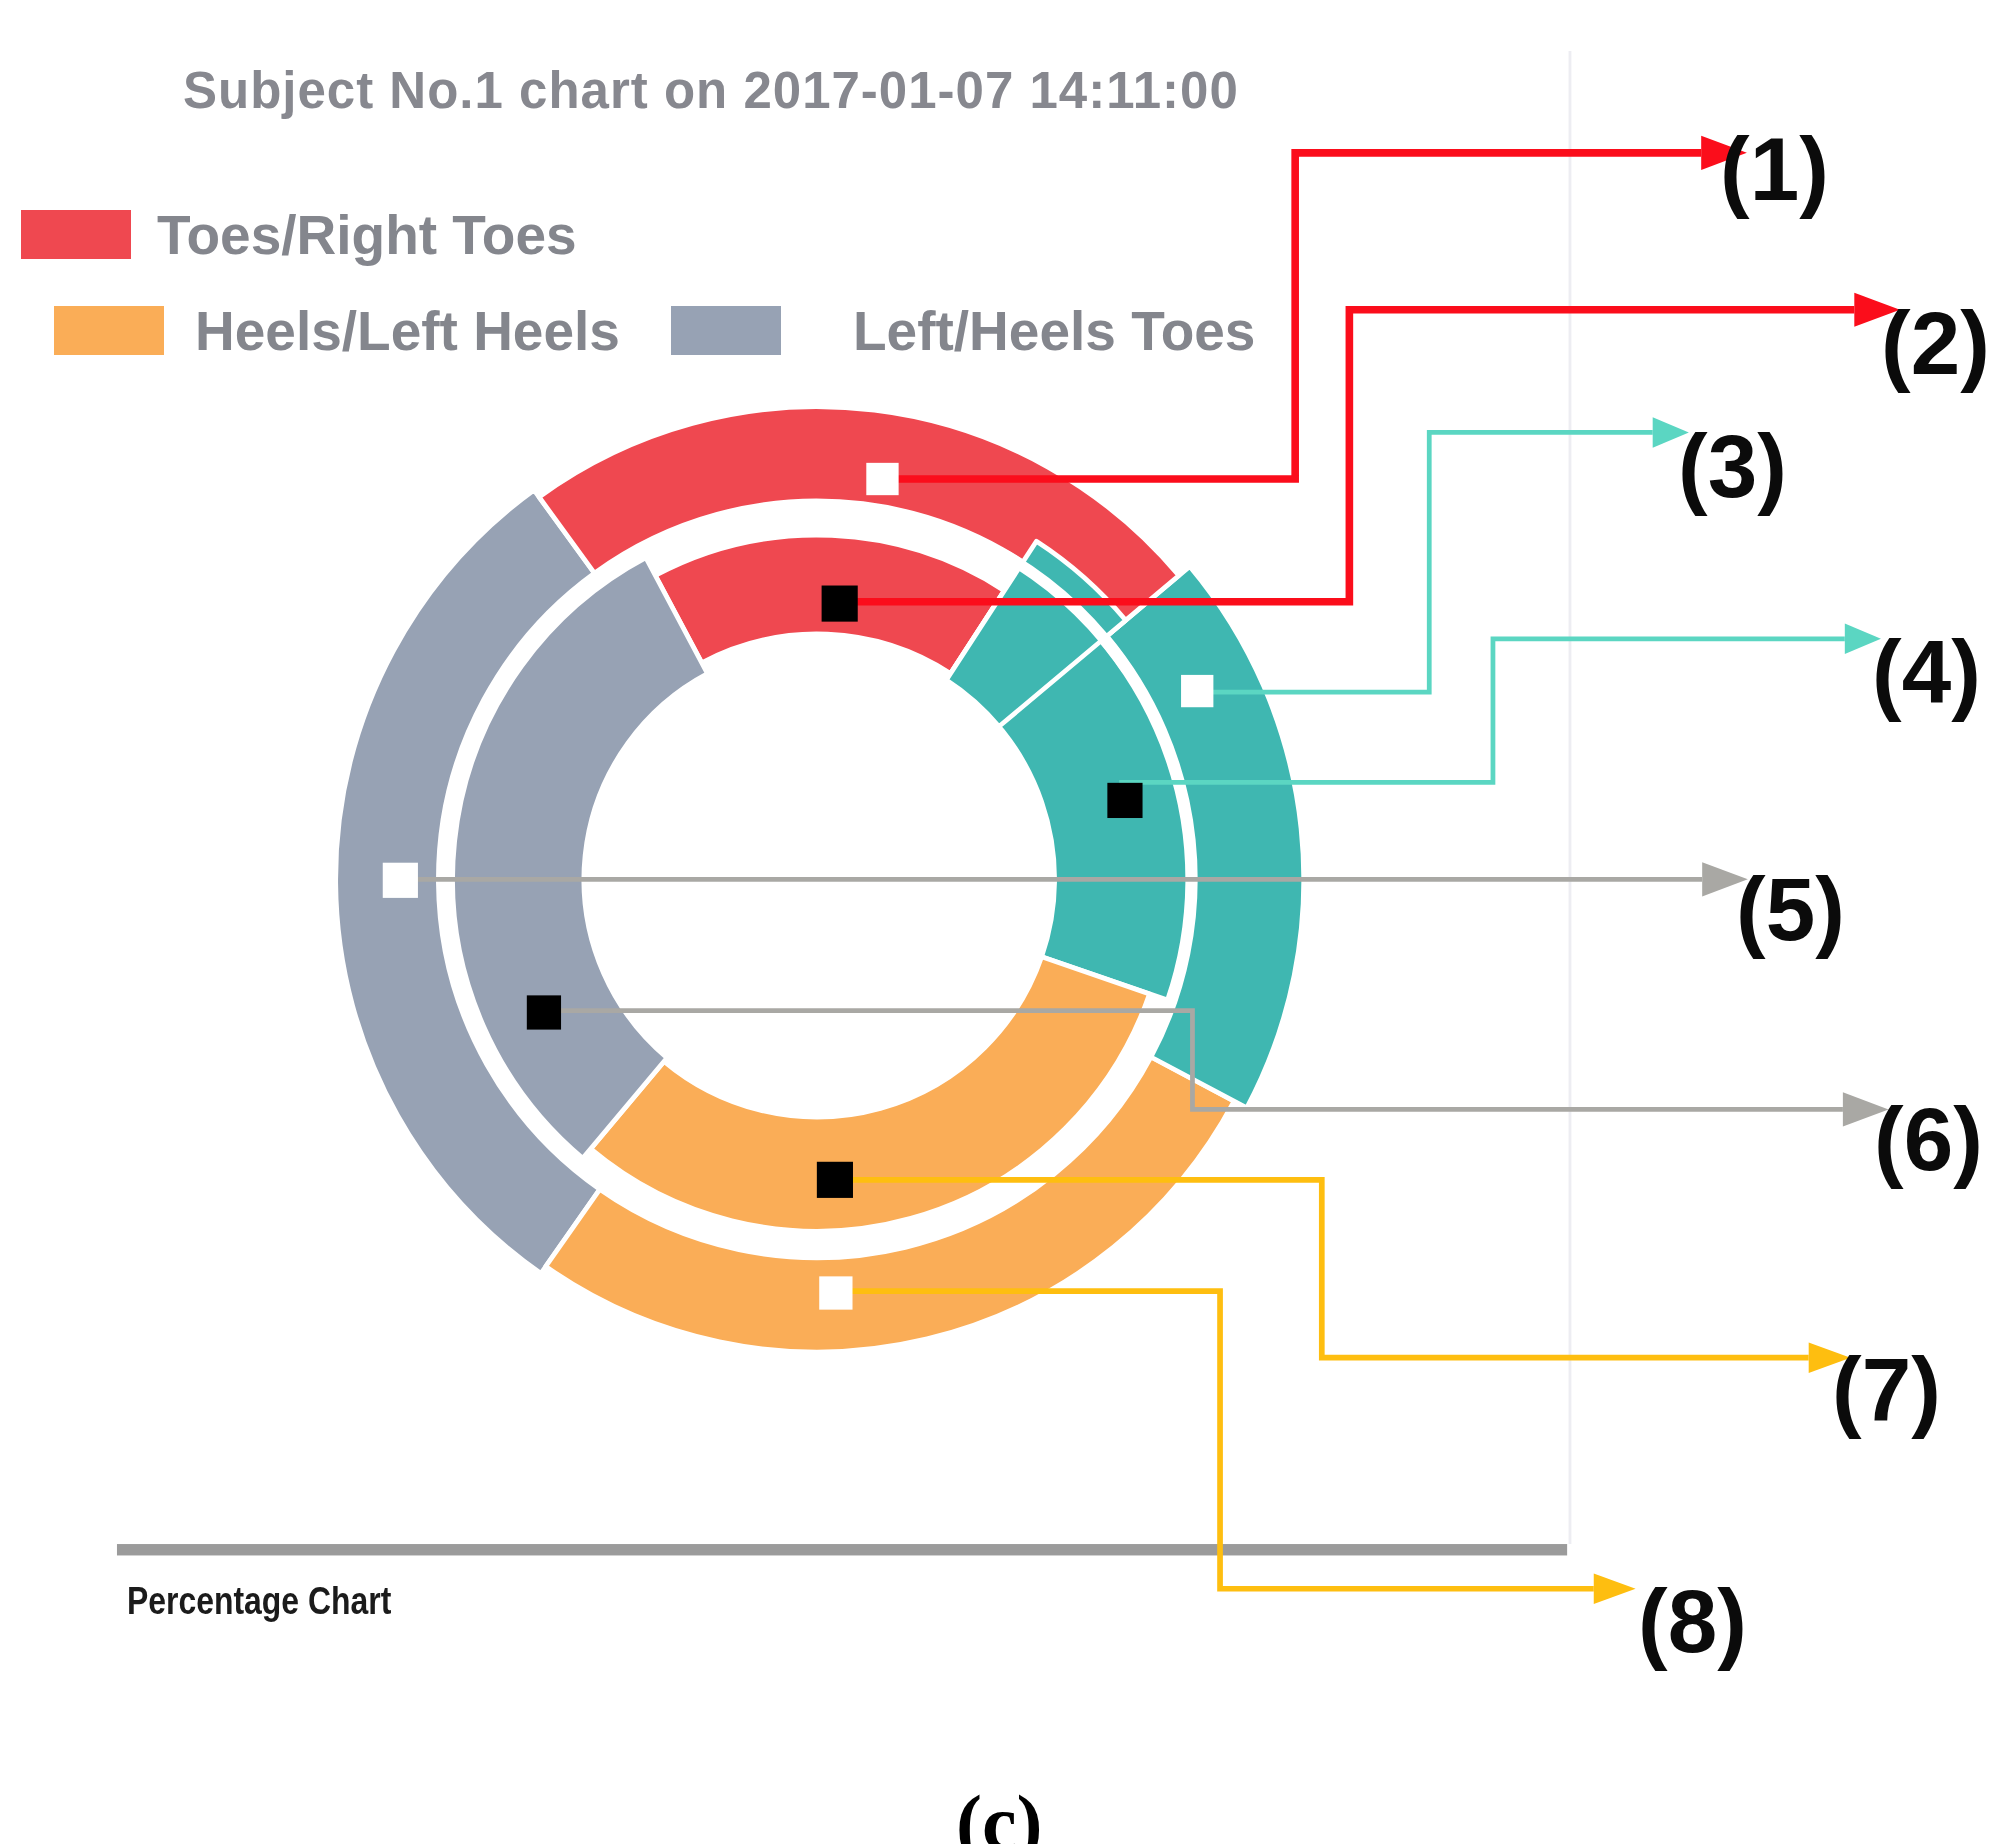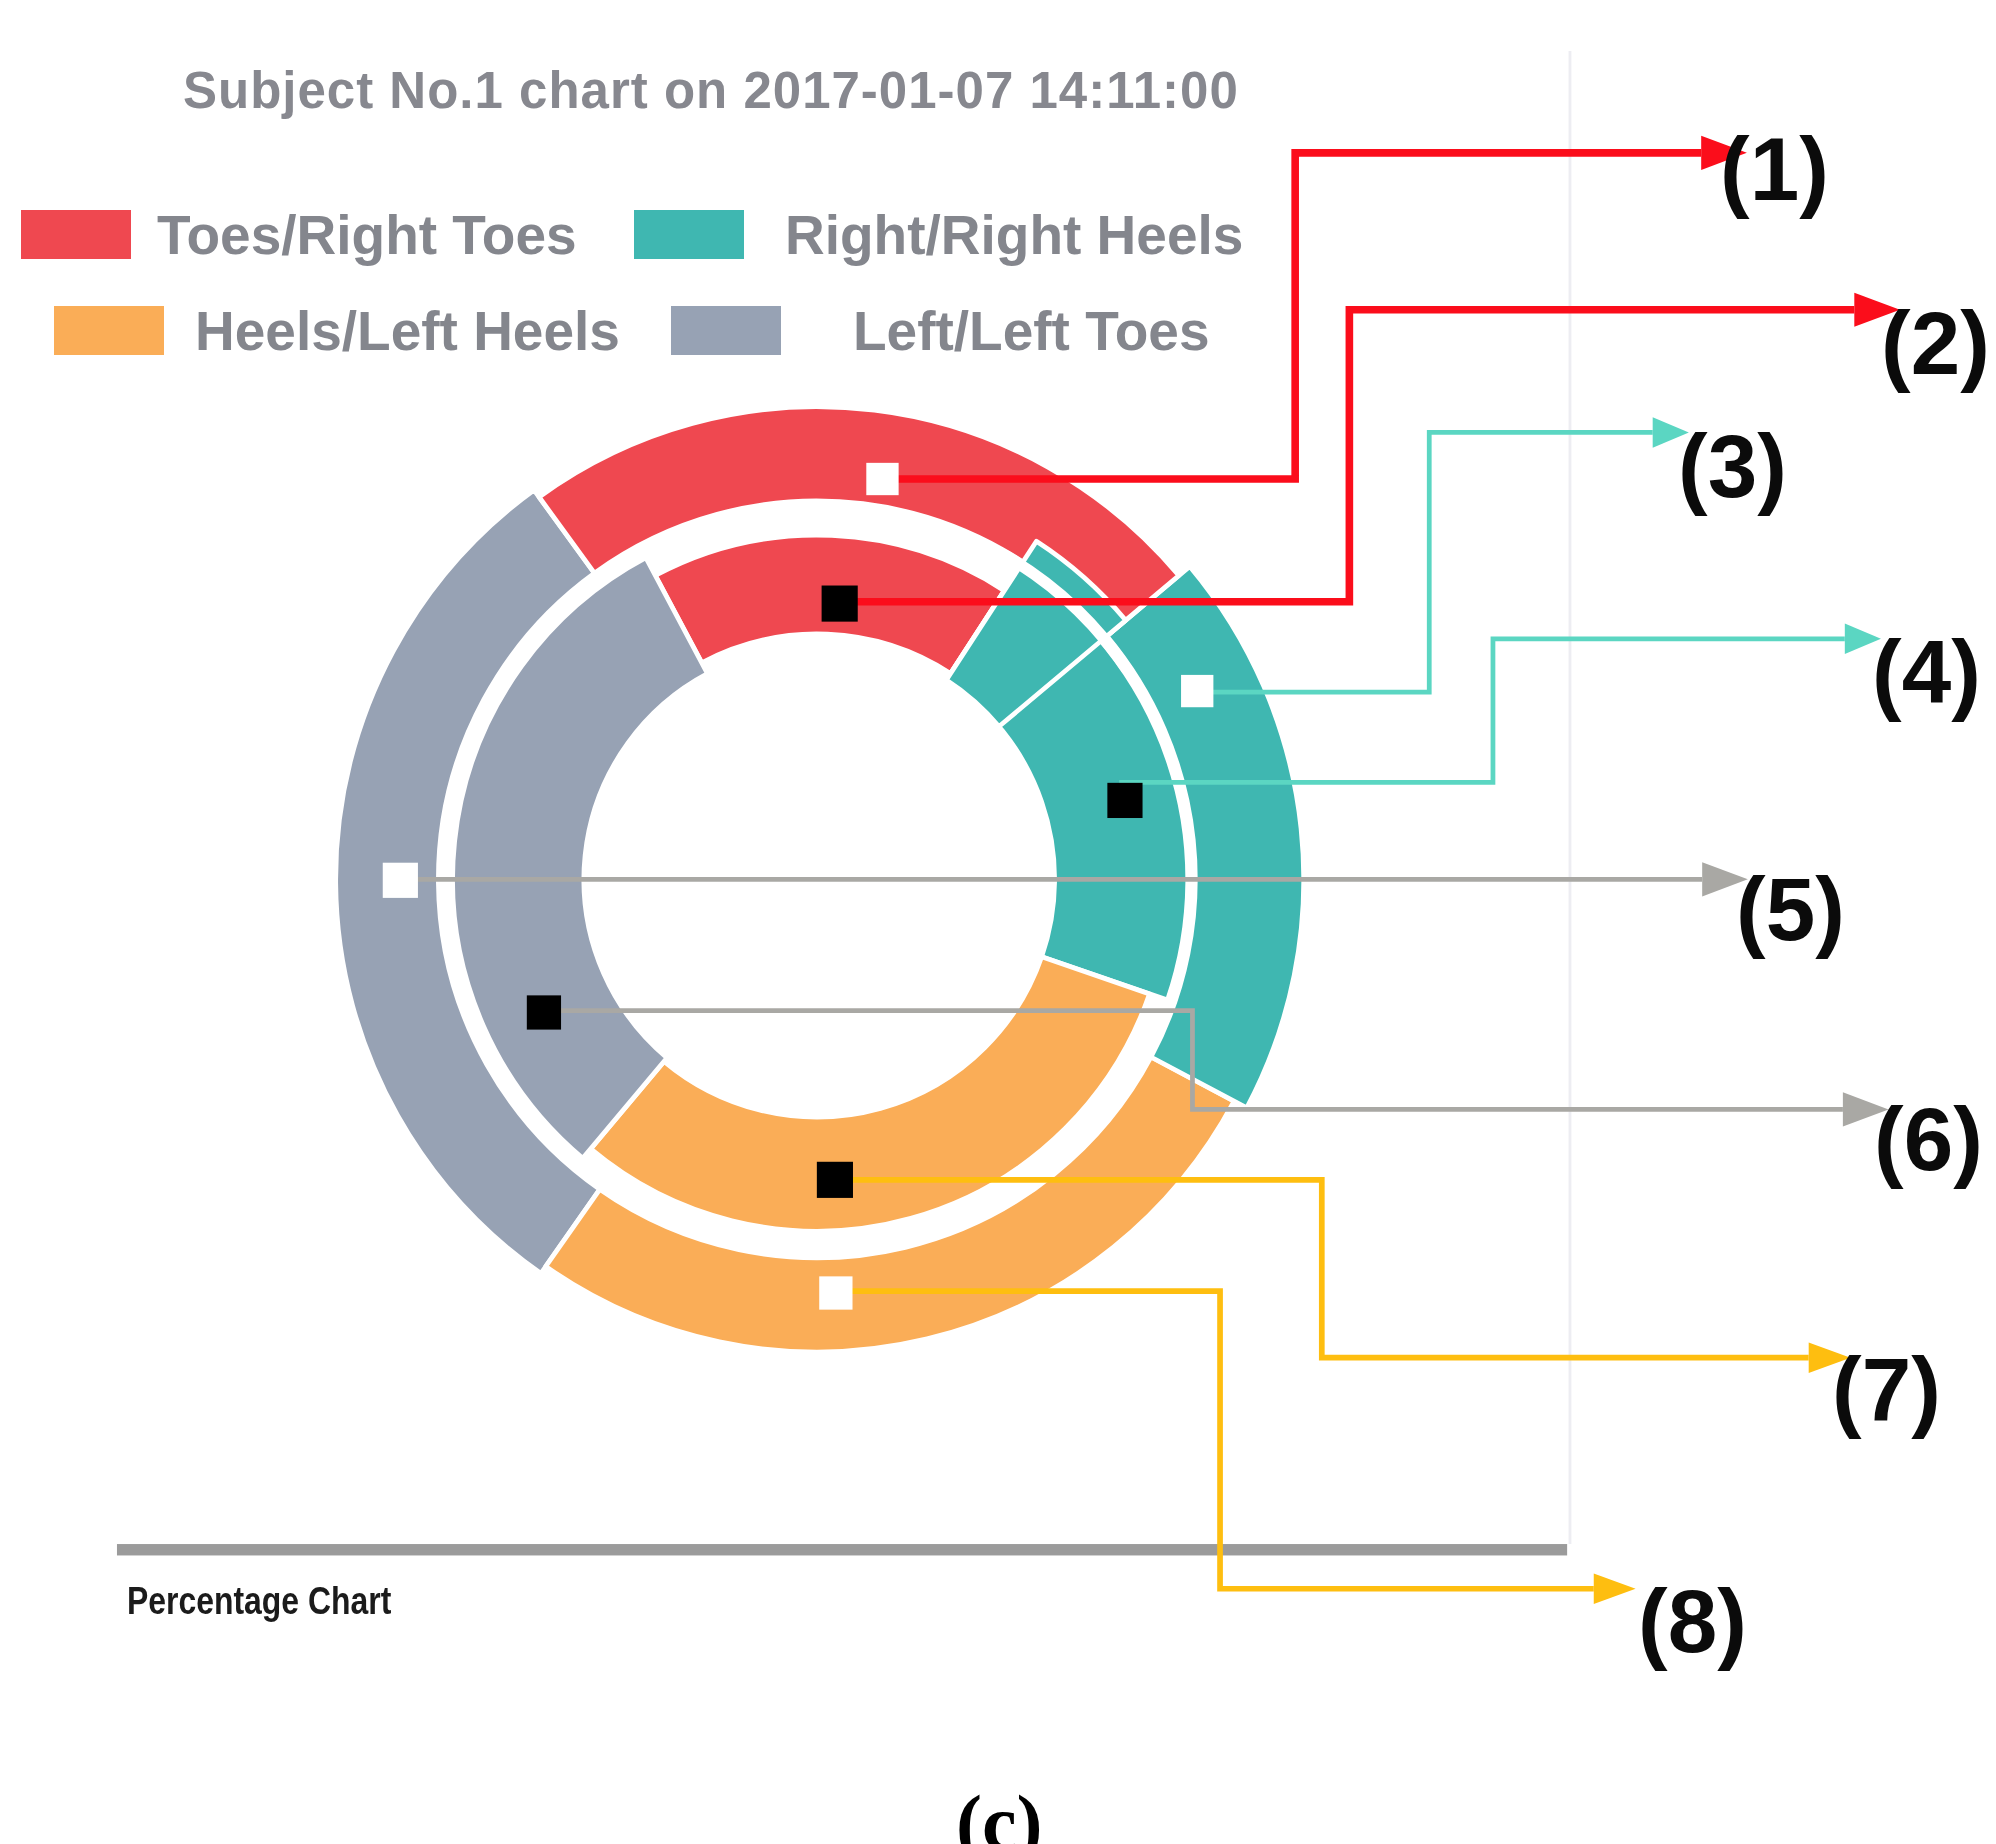--- a/index.html
+++ b/index.html
@@ -26,31 +26,27 @@
 <body>
 
 <div class="stage">
 
   <div class="title">Subject No.1 chart on 2017-01-07 14:11:00</div>
 
   <div class="legend-item li1">
     <span class="swatch" style="background: rgb(239, 72, 80);"></span>
     <span class="legend-label">Toes/Right Toes</span>
   </div>
-  <div class="legend-item li2">
-    <span class="swatch" style="background: rgb(63, 183, 177);"></span>
-    <span class="legend-label">Right/Right Heels</span>
-  </div>
   <div class="legend-item li3">
     <span class="swatch" style="background: rgb(250, 173, 87);"></span>
     <span class="legend-label">Heels/Left Heels</span>
   </div>
   <div class="legend-item li4">
     <span class="swatch" style="background: rgb(151, 162, 180);"></span>
-    <span class="legend-label">Left/Left Toes</span>
+    <span class="legend-label">Left/Heels Toes</span>
   </div>
 
   <svg id="chartSvg" width="1996" height="1844" viewBox="0 0 2099 1939">
       <line x1="1651" y1="20" x2="1651" y2="1590" stroke="#EDEDF2" stroke-width="3"></line>
       <path d="M 689.1 571.4 A 362 362 0 0 1 1056.2 587.4 L 999.5 674.6 A 258 258 0 0 0 737.9 663.2 Z" fill="#EF4850" stroke="#ffffff" stroke-width="5" stroke-linejoin="round"></path>
       <path d="M 1071.4 563.9 A 390 390 0 0 1 1227.8 1018.0 L 1095.4 972.4 A 250 250 0 0 0 995.2 681.3 Z" fill="#3FB7B1" stroke="#ffffff" stroke-width="5" stroke-linejoin="round"></path>
       <path d="M 1208.8 1011.5 A 370 370 0 0 1 621.2 1174.4 L 698.3 1082.5 A 250 250 0 0 0 1095.4 972.4 Z" fill="#FAAD57" stroke="#ffffff" stroke-width="5" stroke-linejoin="round"></path>
       <path d="M 612.8 1184.4 A 383 383 0 0 1 679.2 552.8 L 744.0 674.7 A 245 245 0 0 0 701.5 1078.7 Z" fill="#97A2B4" stroke="#ffffff" stroke-width="5" stroke-linejoin="round"></path>
       <path d="M 568.8 1305.5 A 506 506 0 0 1 561.6 481.6 L 625.1 569.0 A 398 398 0 0 0 630.7 1217.0 Z" fill="#97A2B4" stroke="#ffffff" stroke-width="5" stroke-linejoin="round"></path>
       <path d="M 1297.8 1124.3 A 497 497 0 0 1 573.9 1298.1 L 630.7 1217.0 A 398 398 0 0 0 1210.4 1077.8 Z" fill="#FAAD57" stroke="#ffffff" stroke-width="5" stroke-linejoin="round"></path>

